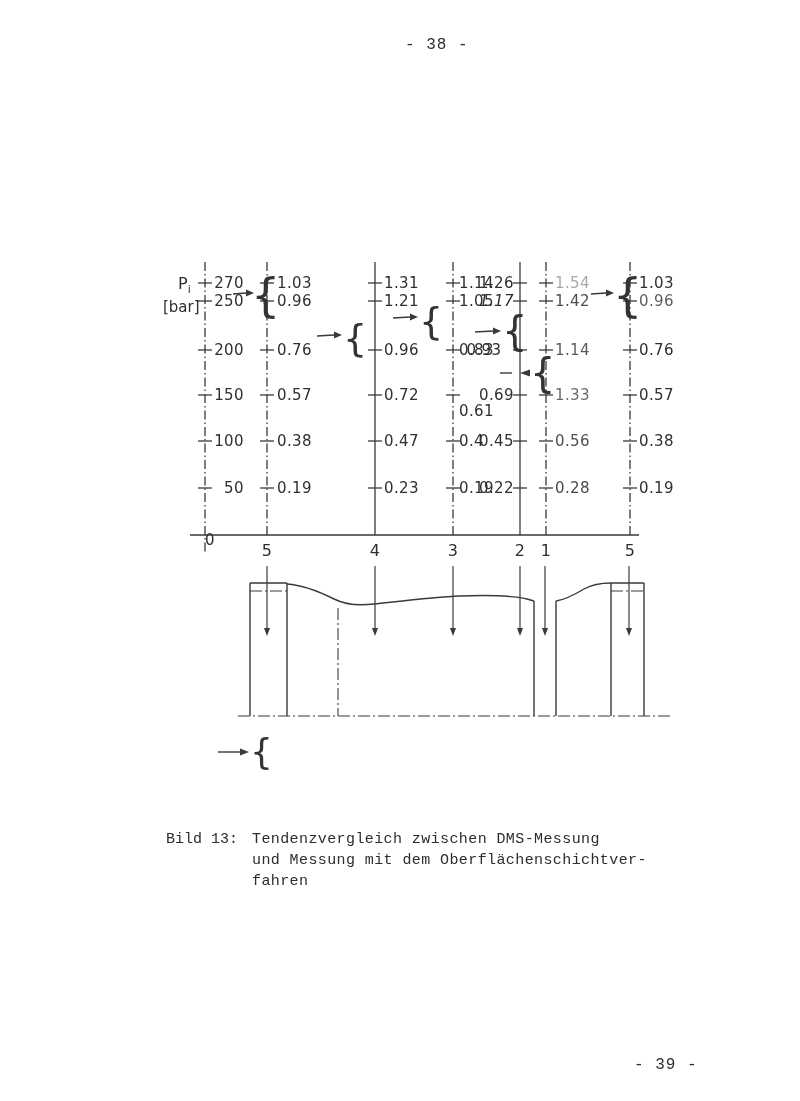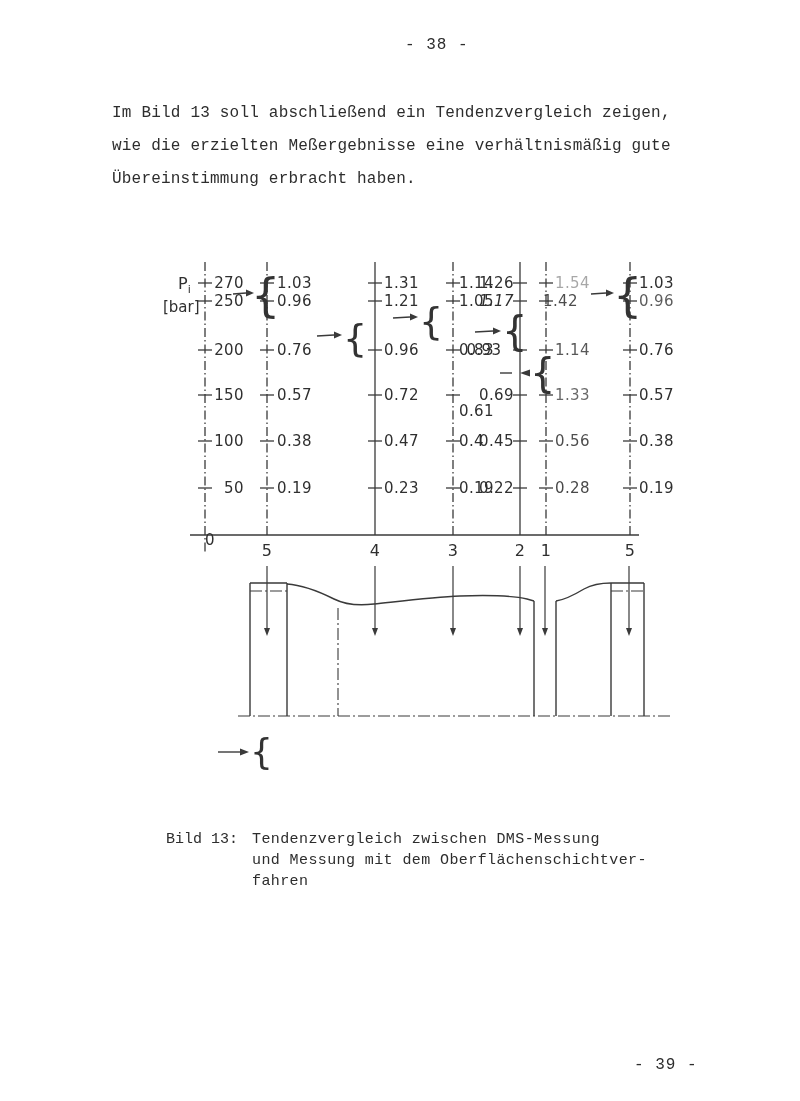--- a/index.html
+++ b/index.html
@@ -137,23 +137,20 @@
       </g>
 
       <g stroke-width="1.4">
         <line x1="218" y1="752" x2="240" y2="752"></line>
           <polygon points="240,748.5 240,755.5 249,752" fill="#3a3a3a" stroke="none"></polygon>
       </g>
     </g>
   </svg>
 
   <div class="abs mono pgnum-top">- 38 -</div>
-  <div class="abs mono para">Im Bild 13 soll abschließend ein Tendenzvergleich zeigen,
-wie die erzielten Meßergebnisse eine verhältnismäßig gute
-Übereinstimmung erbracht haben.</div>
 
   <div class="abs hand pi-label"><span>P</span><sub>i</sub></div>
   <div class="abs hand unit-label">[bar]</div>
 
   <div id="fig-cells">
       <div class="cell" style="left: 196px; top: 273px; width: 48px; text-align: right;">270</div>
       <div class="cell" style="left: 196px; top: 291px; width: 48px; text-align: right;">250</div>
       <div class="cell" style="left: 196px; top: 340px; width: 48px; text-align: right;">200</div>
       <div class="cell" style="left: 196px; top: 385px; width: 48px; text-align: right;">150</div>
       <div class="cell" style="left: 196px; top: 431px; width: 48px; text-align: right;">100</div>
@@ -183,21 +180,21 @@
       <div class="cell" style="top: 401px; left: 459px;">0.61</div>
       <div class="cell" style="top: 431px; left: 459px;">0.4</div>
       <div class="cell" style="top: 478px; left: 459px;">0.19</div>
       <div class="cell" style="top: 273px; left: 454px; width: 60px; text-align: right;">1.26</div>
       <div class="cell" style="top: 291px; left: 454px; width: 60px; text-align: right; font-style: italic;">1.17</div>
       <div class="cell" style="top: 340px; left: 454px; width: 60px; text-align: center;">0.93</div>
       <div class="cell" style="top: 385px; left: 454px; width: 60px; text-align: right;">0.69</div>
       <div class="cell" style="top: 431px; left: 454px; width: 60px; text-align: right;">0.45</div>
       <div class="cell" style="top: 478px; left: 454px; width: 60px; text-align: right;">0.22</div>
       <div class="cell" style="top: 273px; left: 555px; opacity: 0.42;">1.54</div>
-      <div class="cell" style="top: 291px; left: 543px; opacity: 0.85;">1.42</div>
+      <div class="cell" style="top: 291px; left: 555px; opacity: 0.85;">1.42</div>
       <div class="cell" style="top: 340px; left: 555px; opacity: 0.8;">1.14</div>
       <div class="cell" style="top: 385px; left: 555px; opacity: 0.72;">1.33</div>
       <div class="cell" style="top: 431px; left: 555px; opacity: 0.85;">0.56</div>
       <div class="cell" style="top: 478px; left: 555px; opacity: 0.88;">0.28</div>
       <div class="cell" style="top: 273px; left: 639px;">1.03</div>
       <div class="cell" style="top: 291px; left: 639px; opacity: 0.78;">0.96</div>
       <div class="cell" style="top: 340px; left: 639px;">0.76</div>
       <div class="cell" style="top: 385px; left: 639px;">0.57</div>
       <div class="cell" style="top: 431px; left: 639px;">0.38</div>
       <div class="cell" style="top: 478px; left: 639px;">0.19</div>

